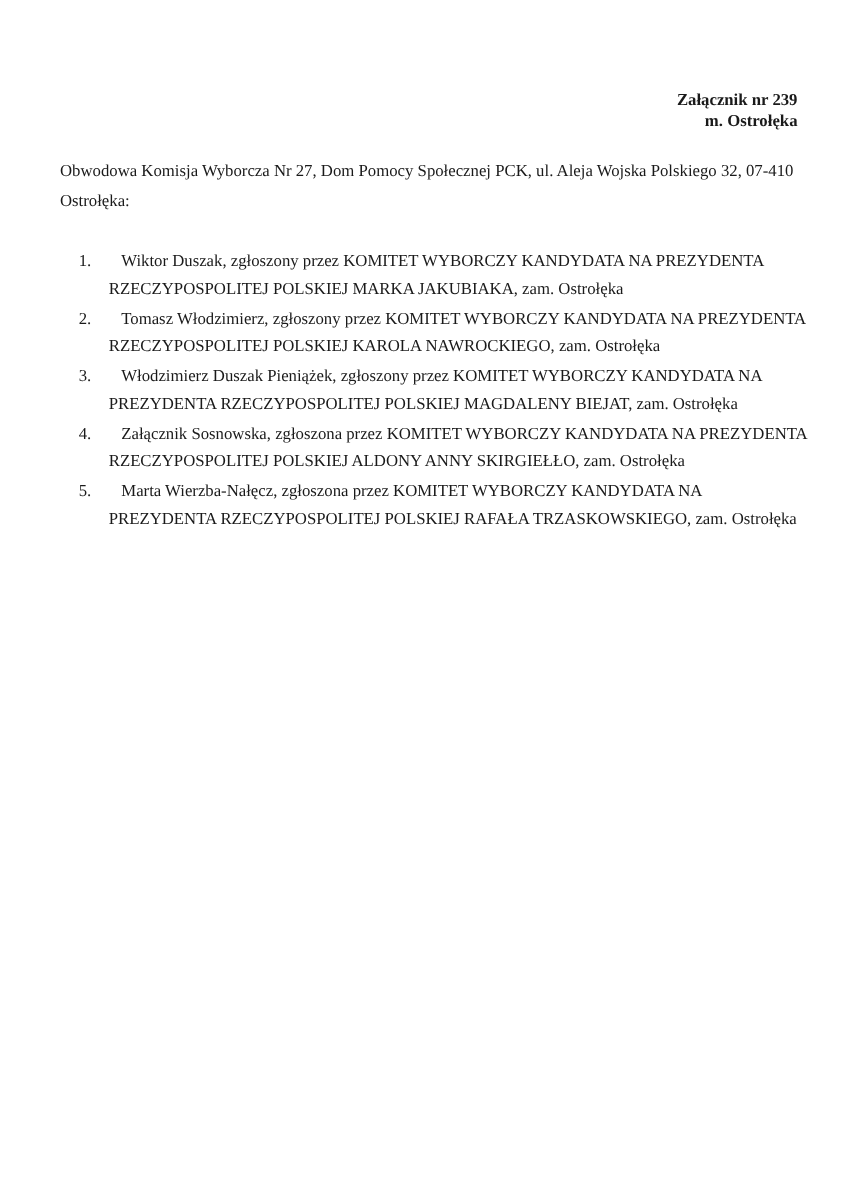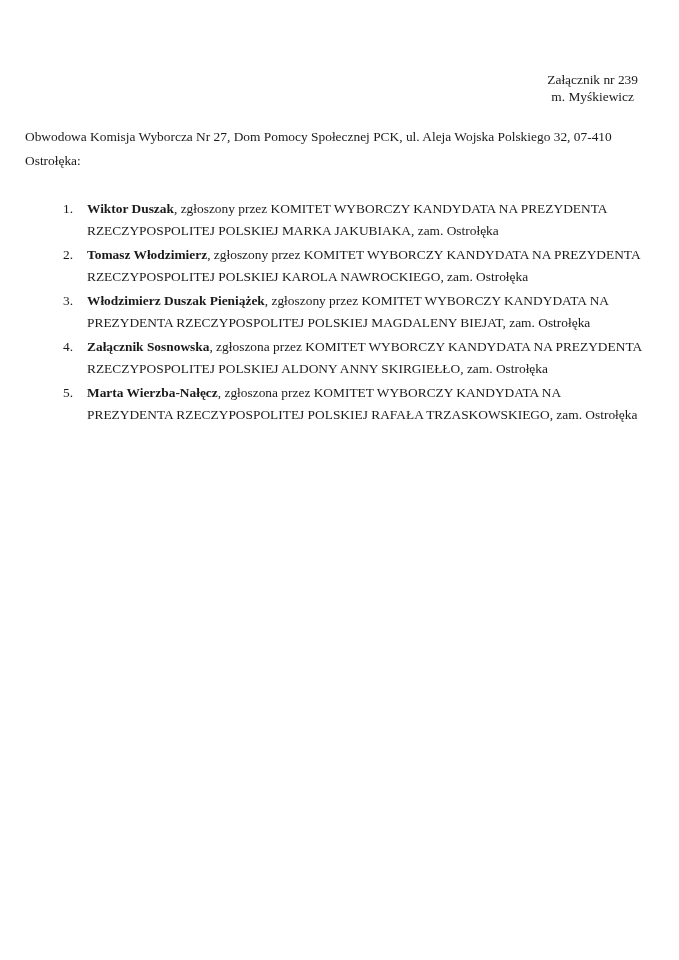--- a/index.html
+++ b/index.html
@@ -13,26 +13,27 @@
       position: relative;
       overflow: hidden;
       font-family: "Liberation Serif", "DejaVu Serif", serif;
       color: #1a1a1a;
       font-size: 13.4px;
     }
     .header {
       position: absolute;
       right: 41px;
       top: 71px;
-      text-align: center;
+      text-align: right;
       line-height: 17px;
+      font-weight: bold;
     }
     .intro {
       position: absolute;
-      left: 25px;
+      left: 48px;
       top: 125px;
       width: 600px;
       line-height: 24px;
     }
     .list {
       position: absolute;
       left: 0;
       top: 198px;
       width: 679px;
       margin: 0;
@@ -45,29 +46,30 @@
       width: 560px;
       line-height: 22px;
       margin-bottom: 2px;
     }
     .item-num {
       position: absolute;
       left: 63px;
       top: 0;
     }
     .item-name {
-      font-weight: bold;
+      font-weight: normal;
+      margin-left: 10px;
     }
   </style>
 </head>
 <body>
 
 <div class="header">
   <div>Załącznik nr 239</div>
-  <div>m. Myśkiewicz</div>
+  <div>m. Ostrołęka</div>
 </div>
 
 <div class="intro">Obwodowa Komisja Wyborcza Nr 27, Dom Pomocy Społecznej PCK, ul. Aleja Wojska Polskiego 32, 07-410 Ostrołęka:</div>
 
 <ol class="list">
   <li class="item">
     <span class="item-num">1.</span>
     <span class="item-name">Wiktor Duszak</span><span>, zgłoszony przez KOMITET WYBORCZY KANDYDATA NA PREZYDENTA RZECZYPOSPOLITEJ POLSKIEJ MARKA JAKUBIAKA, zam. Ostrołęka</span>
   </li>
   <li class="item">

